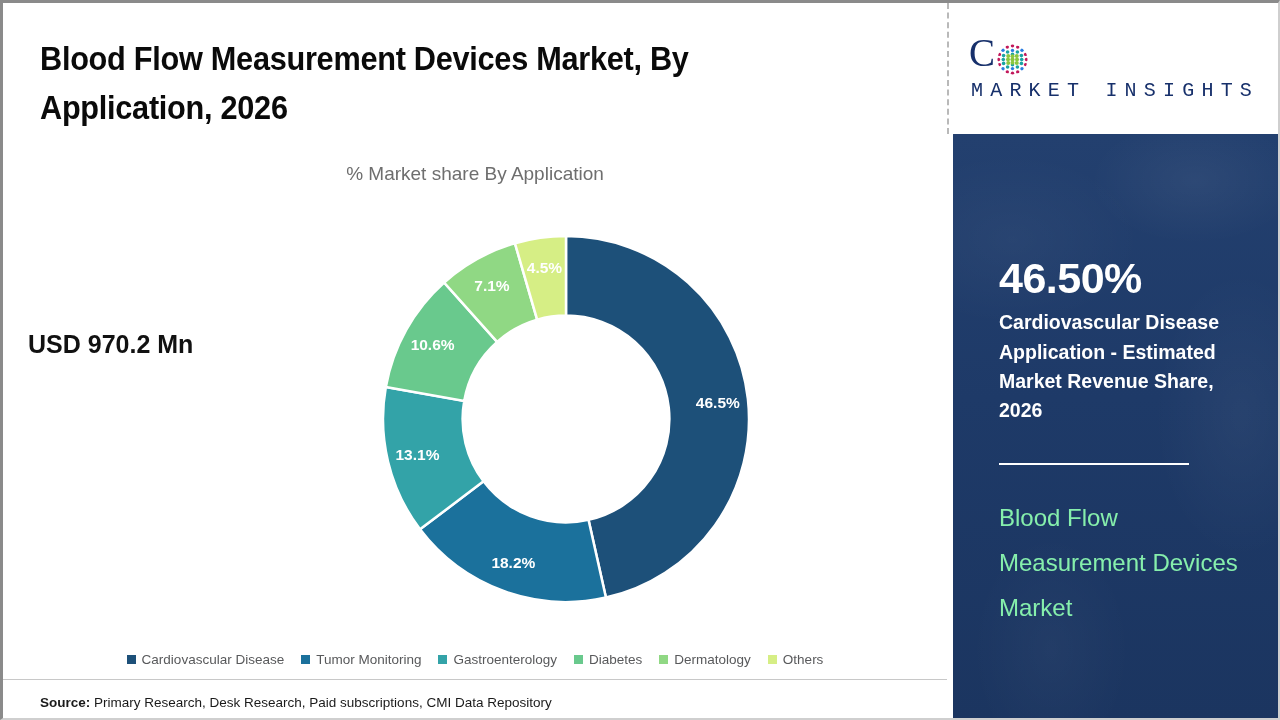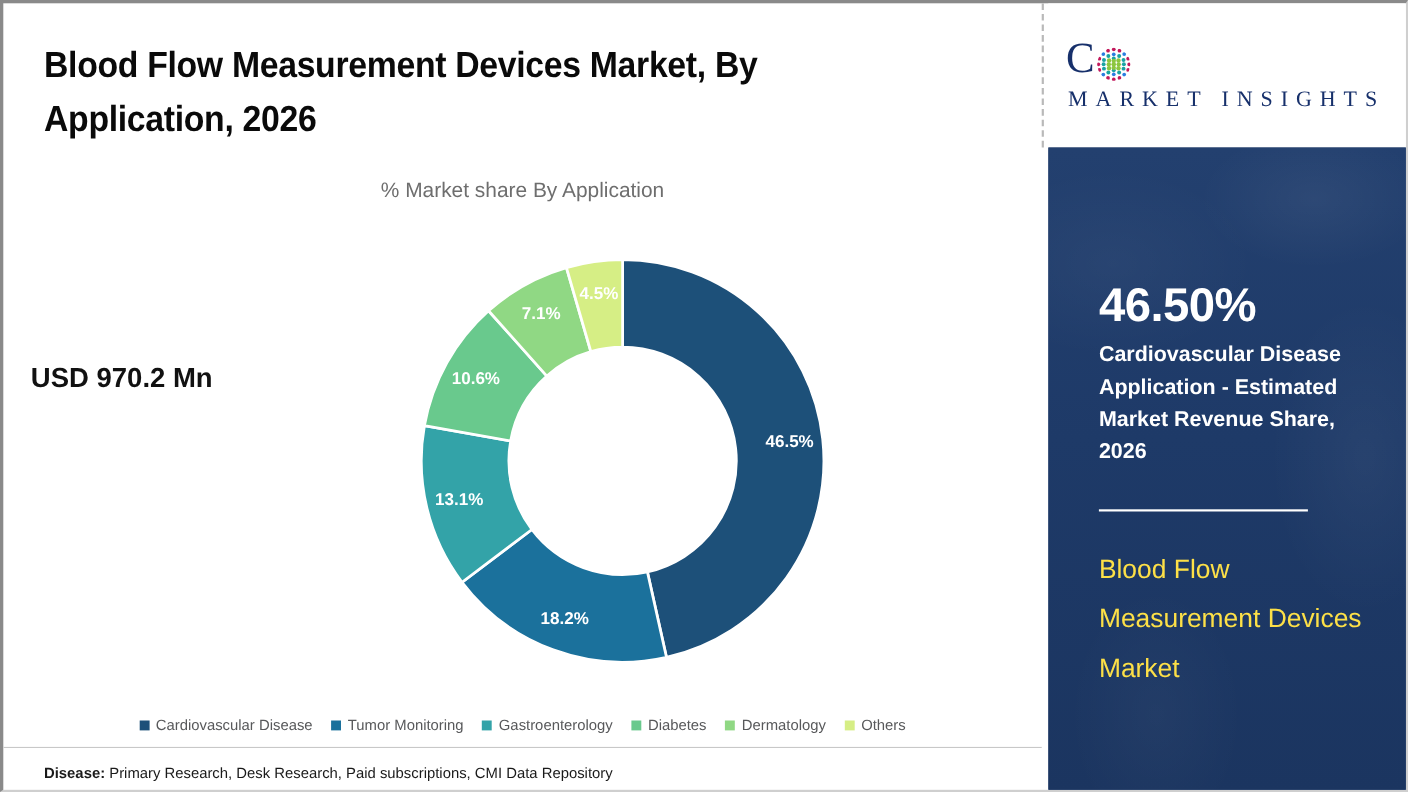--- a/index.html
+++ b/index.html
@@ -180,21 +180,21 @@
     height: 31px;
     margin: 0 1px 0 1px;
     position: relative;
     top: 2px;
   }
   #logo-tagline {
     position: absolute;
     left: 18px;
     top: 76px;
     width: 300px;
-    font-family: Liberation Serif, serif;
+    font-family: Liberation Mono, monospace;
     font-size: 20px;
     color: #17306b;
     letter-spacing: 7.2px;
   }
   #sidebar-panel {
     position: absolute;
     left: 0;
     top: 131px;
     width: 327px;
     height: 586px;
@@ -256,21 +256,21 @@
     background: #ffffff;
   }
   #sidebar-market-name {
     position: absolute;
     left: 46px;
     top: 361px;
     width: 250px;
     font-size: 24px;
     line-height: 45px;
     font-weight: normal;
-    color: #fde047;
+    color: #86efac;
   }
 </style>
 </head>
 <body>
 
 <div id="page">
 
   <div id="left-pane">
 
     <div id="page-title">Blood Flow Measurement Devices Market, By Application, 2026</div>
@@ -325,21 +325,21 @@
         </div>
         <div class="legend-item">
           <span class="legend-swatch" style="background: rgb(214, 238, 133);"></span>
           <span class="legend-label">Others</span>
         </div>
       </div>
 
     <div id="footer-divider"></div>
 
     <div id="footer-source">
-      <span class="src-strong">Disease:</span><span> Primary Research, Desk Research, Paid subscriptions, CMI Data Repository</span>
+      <span class="src-strong">Source:</span><span> Primary Research, Desk Research, Paid subscriptions, CMI Data Repository</span>
     </div>
   </div>
 
   <div id="dashed-divider"></div>
 
   <div id="sidebar">
 
     <div id="logo-area">
       <div id="logo-coherent">
         <span>C</span>

